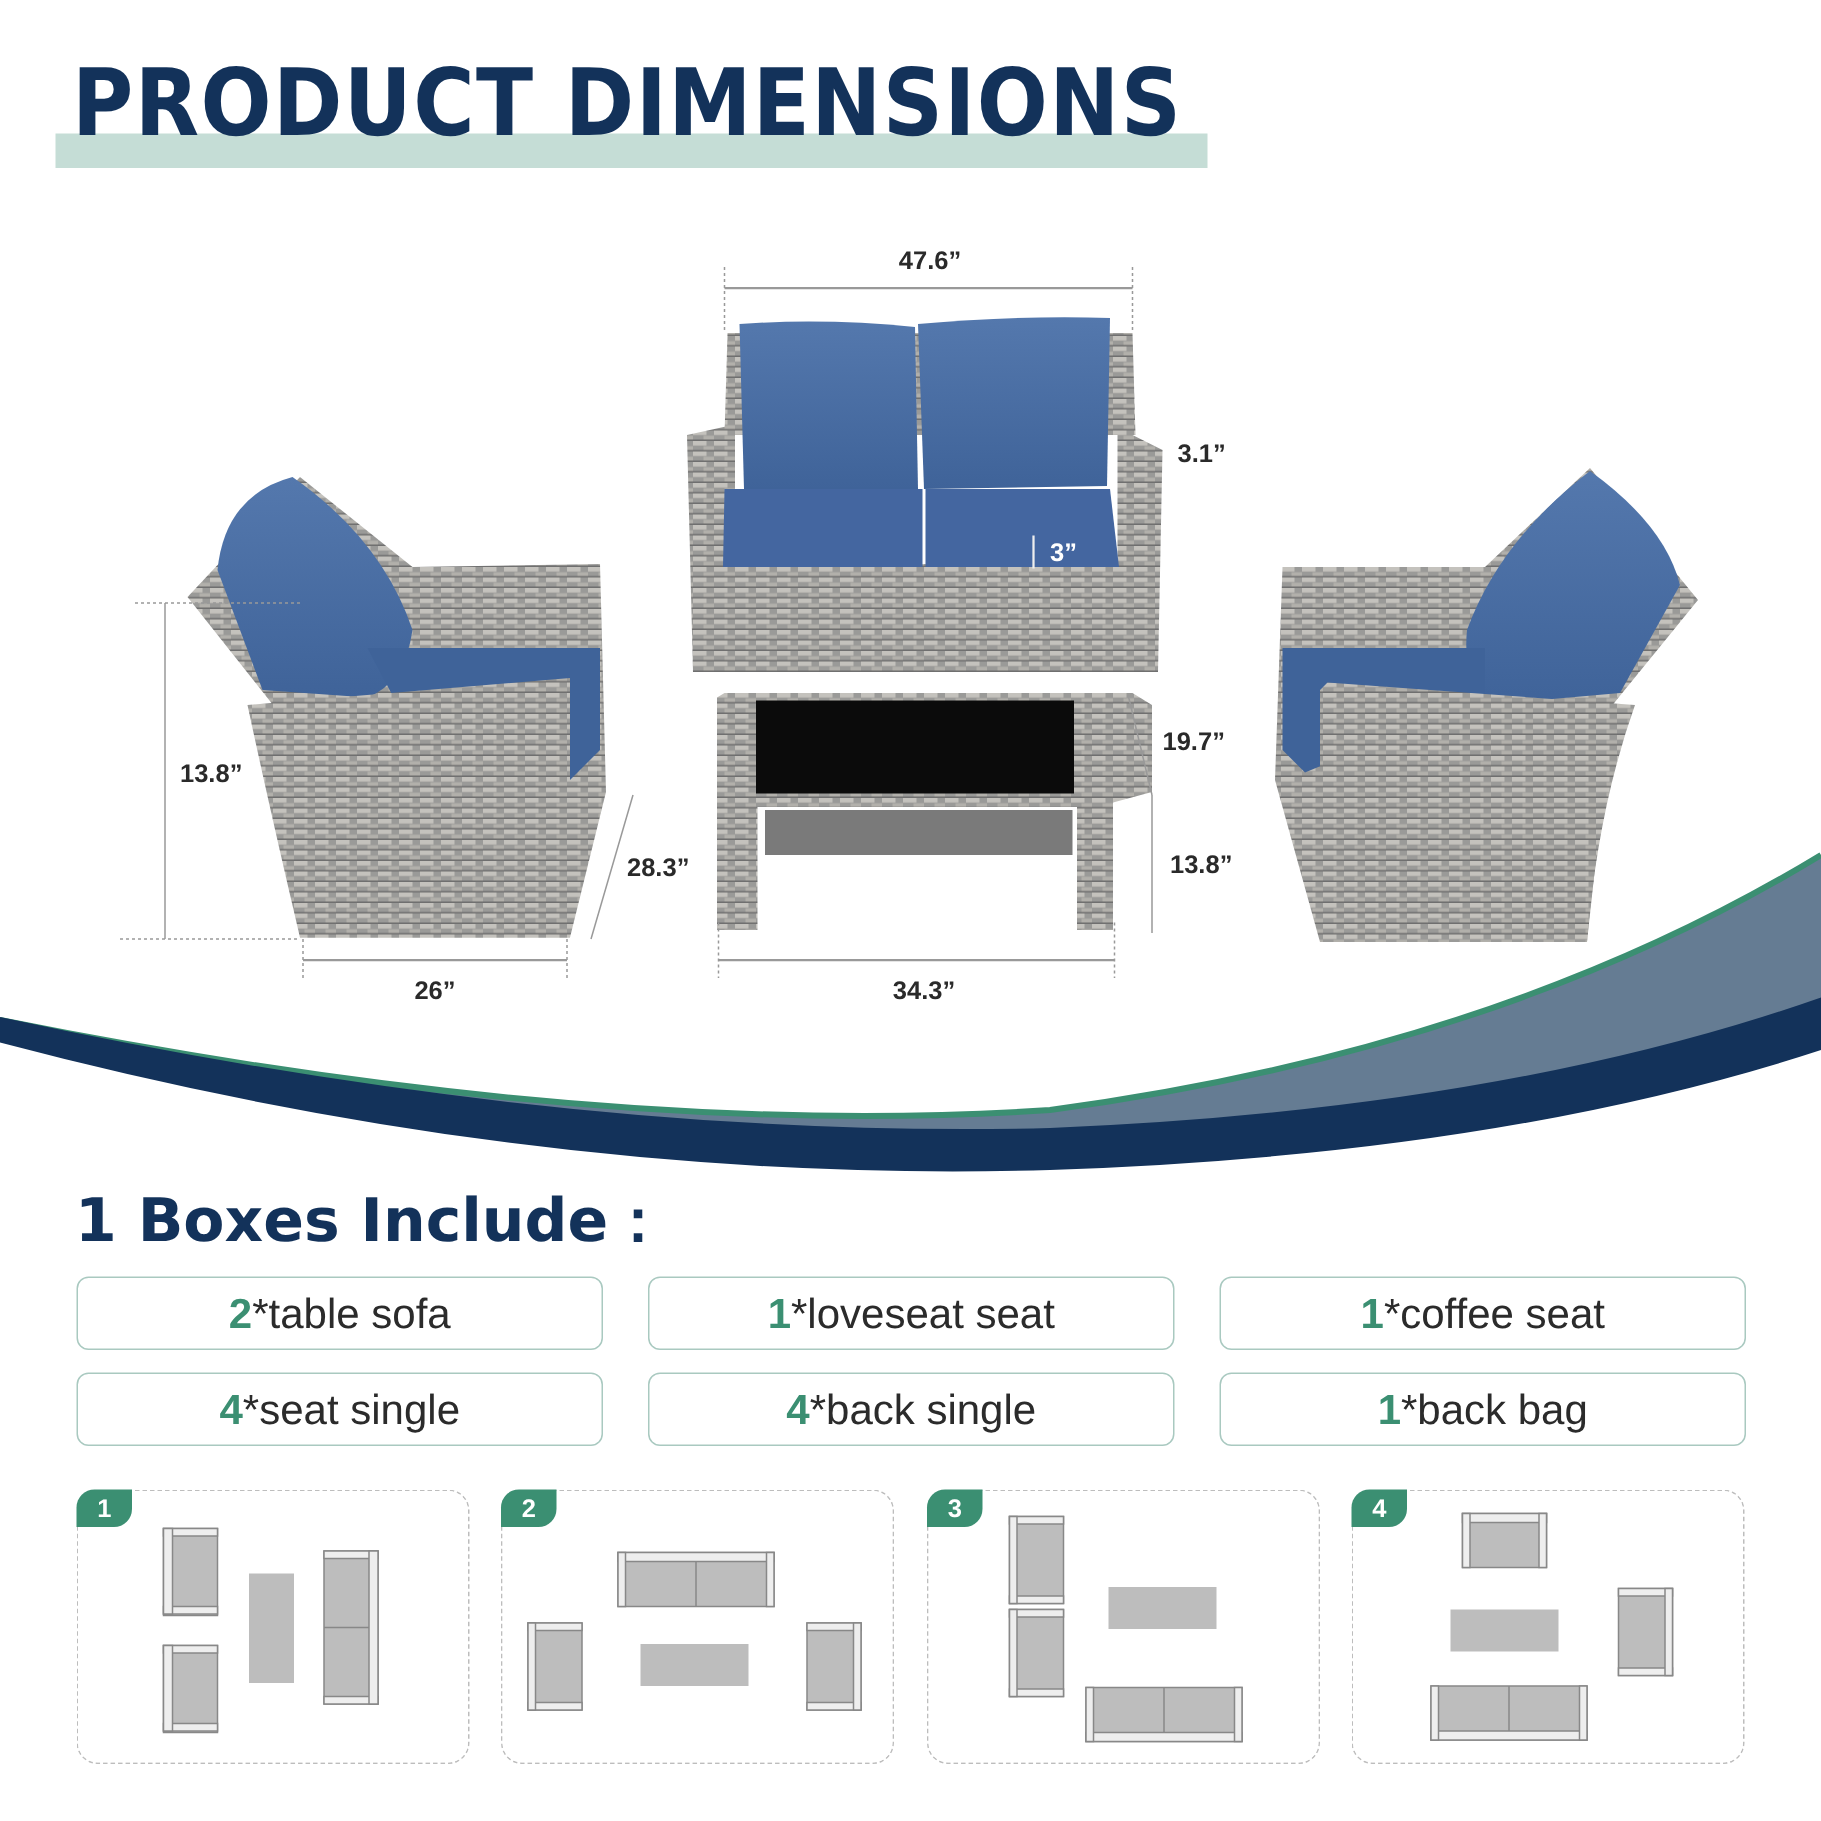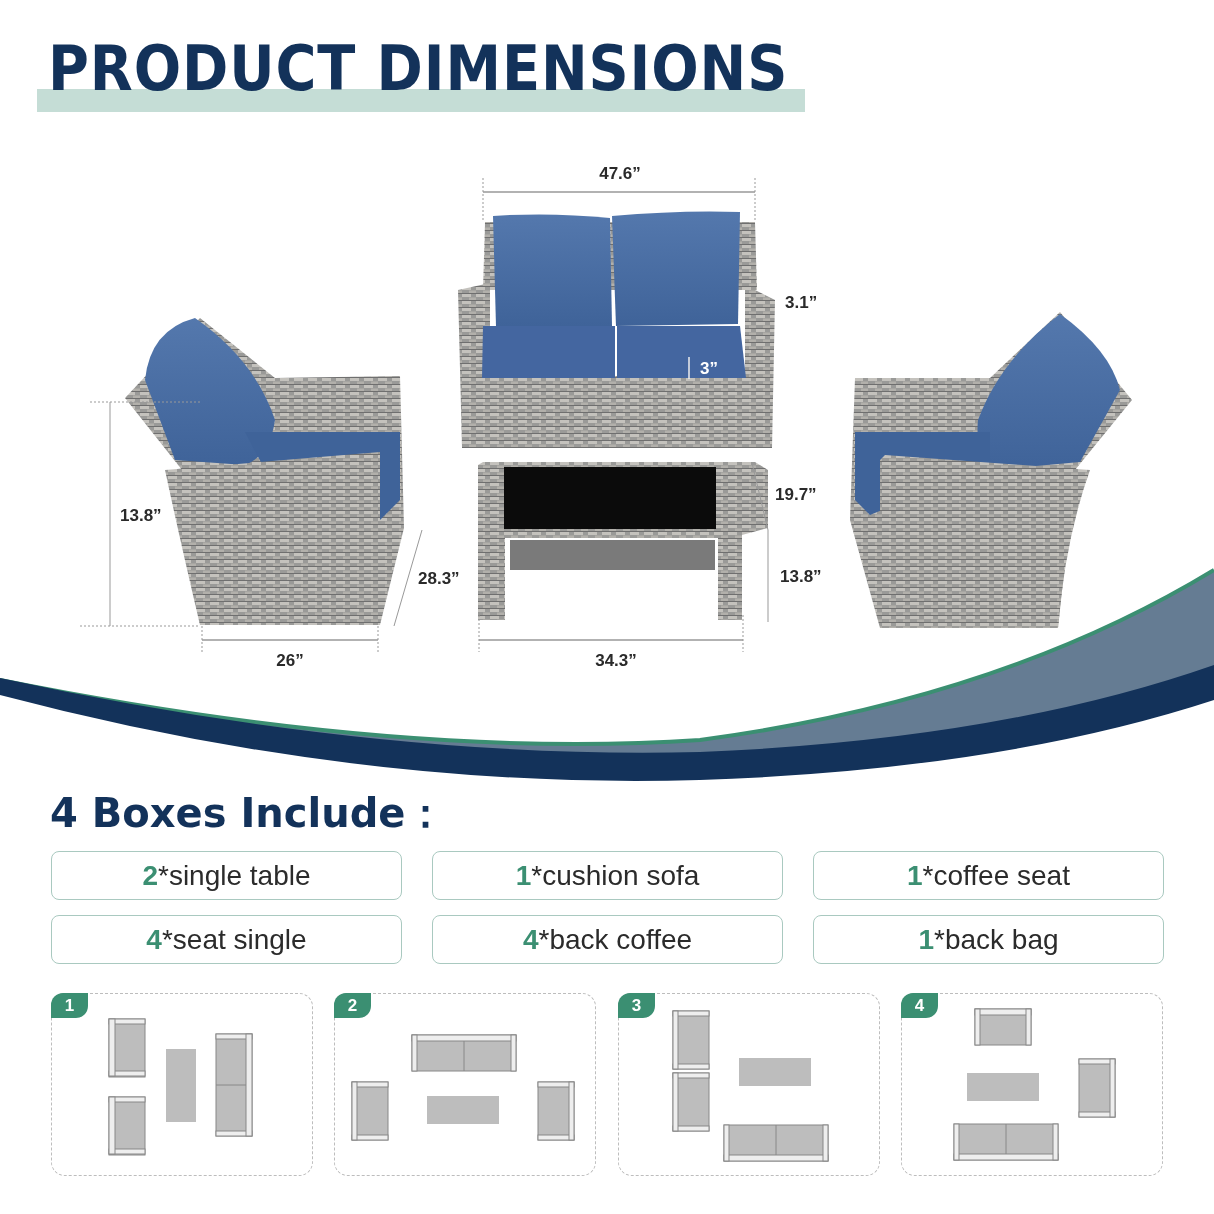--- a/index.html
+++ b/index.html
@@ -106,41 +106,41 @@
   <text x="616" y="666" text-anchor="middle" font-size="17" font-weight="700" fill="#2a2a2a" font-family="Liberation Sans, sans-serif">34.3”</text>
 </svg>
 
 <svg class="wave" width="1214" height="230" viewBox="0 560 1214 230">
   <path d="M0 680 Q400 760 700 740 Q1000 700 1214 570 L1214 790 L0 790 Z" fill="#657c93"></path>
   <path d="M0 680 Q400 760 700 740 Q1000 700 1214 570" fill="none" stroke="#3b8f72" stroke-width="4"></path>
   <path d="M0 678 Q380 760 700 752 Q1000 740 1214 665 L1214 790 L0 790 Z" fill="#13325a"></path>
   <path d="M0 695 Q360 790 700 780 Q1000 770 1214 700 L1214 800 L0 800 Z" fill="#ffffff"></path>
 </svg>
 
-<div class="boxes-title">4 Boxes Include：</div>
+<div class="boxes-title">1 Boxes Include：</div>
 <div class="items">
   <div class="item">
       <span class="qty">2</span>
-      <span>*single table</span>
+      <span>*table sofa</span>
     </div>
   <div class="item">
       <span class="qty">1</span>
-      <span>*cushion sofa</span>
+      <span>*loveseat seat</span>
     </div>
   <div class="item">
       <span class="qty">1</span>
       <span>*coffee seat</span>
     </div>
   <div class="item">
       <span class="qty">4</span>
       <span>*seat single</span>
     </div>
   <div class="item">
       <span class="qty">4</span>
-      <span>*back coffee</span>
+      <span>*back single</span>
     </div>
   <div class="item">
       <span class="qty">1</span>
       <span>*back bag</span>
     </div>
 </div>
 
 <div class="panels">
 
   <div class="panel" style="left:0;">

